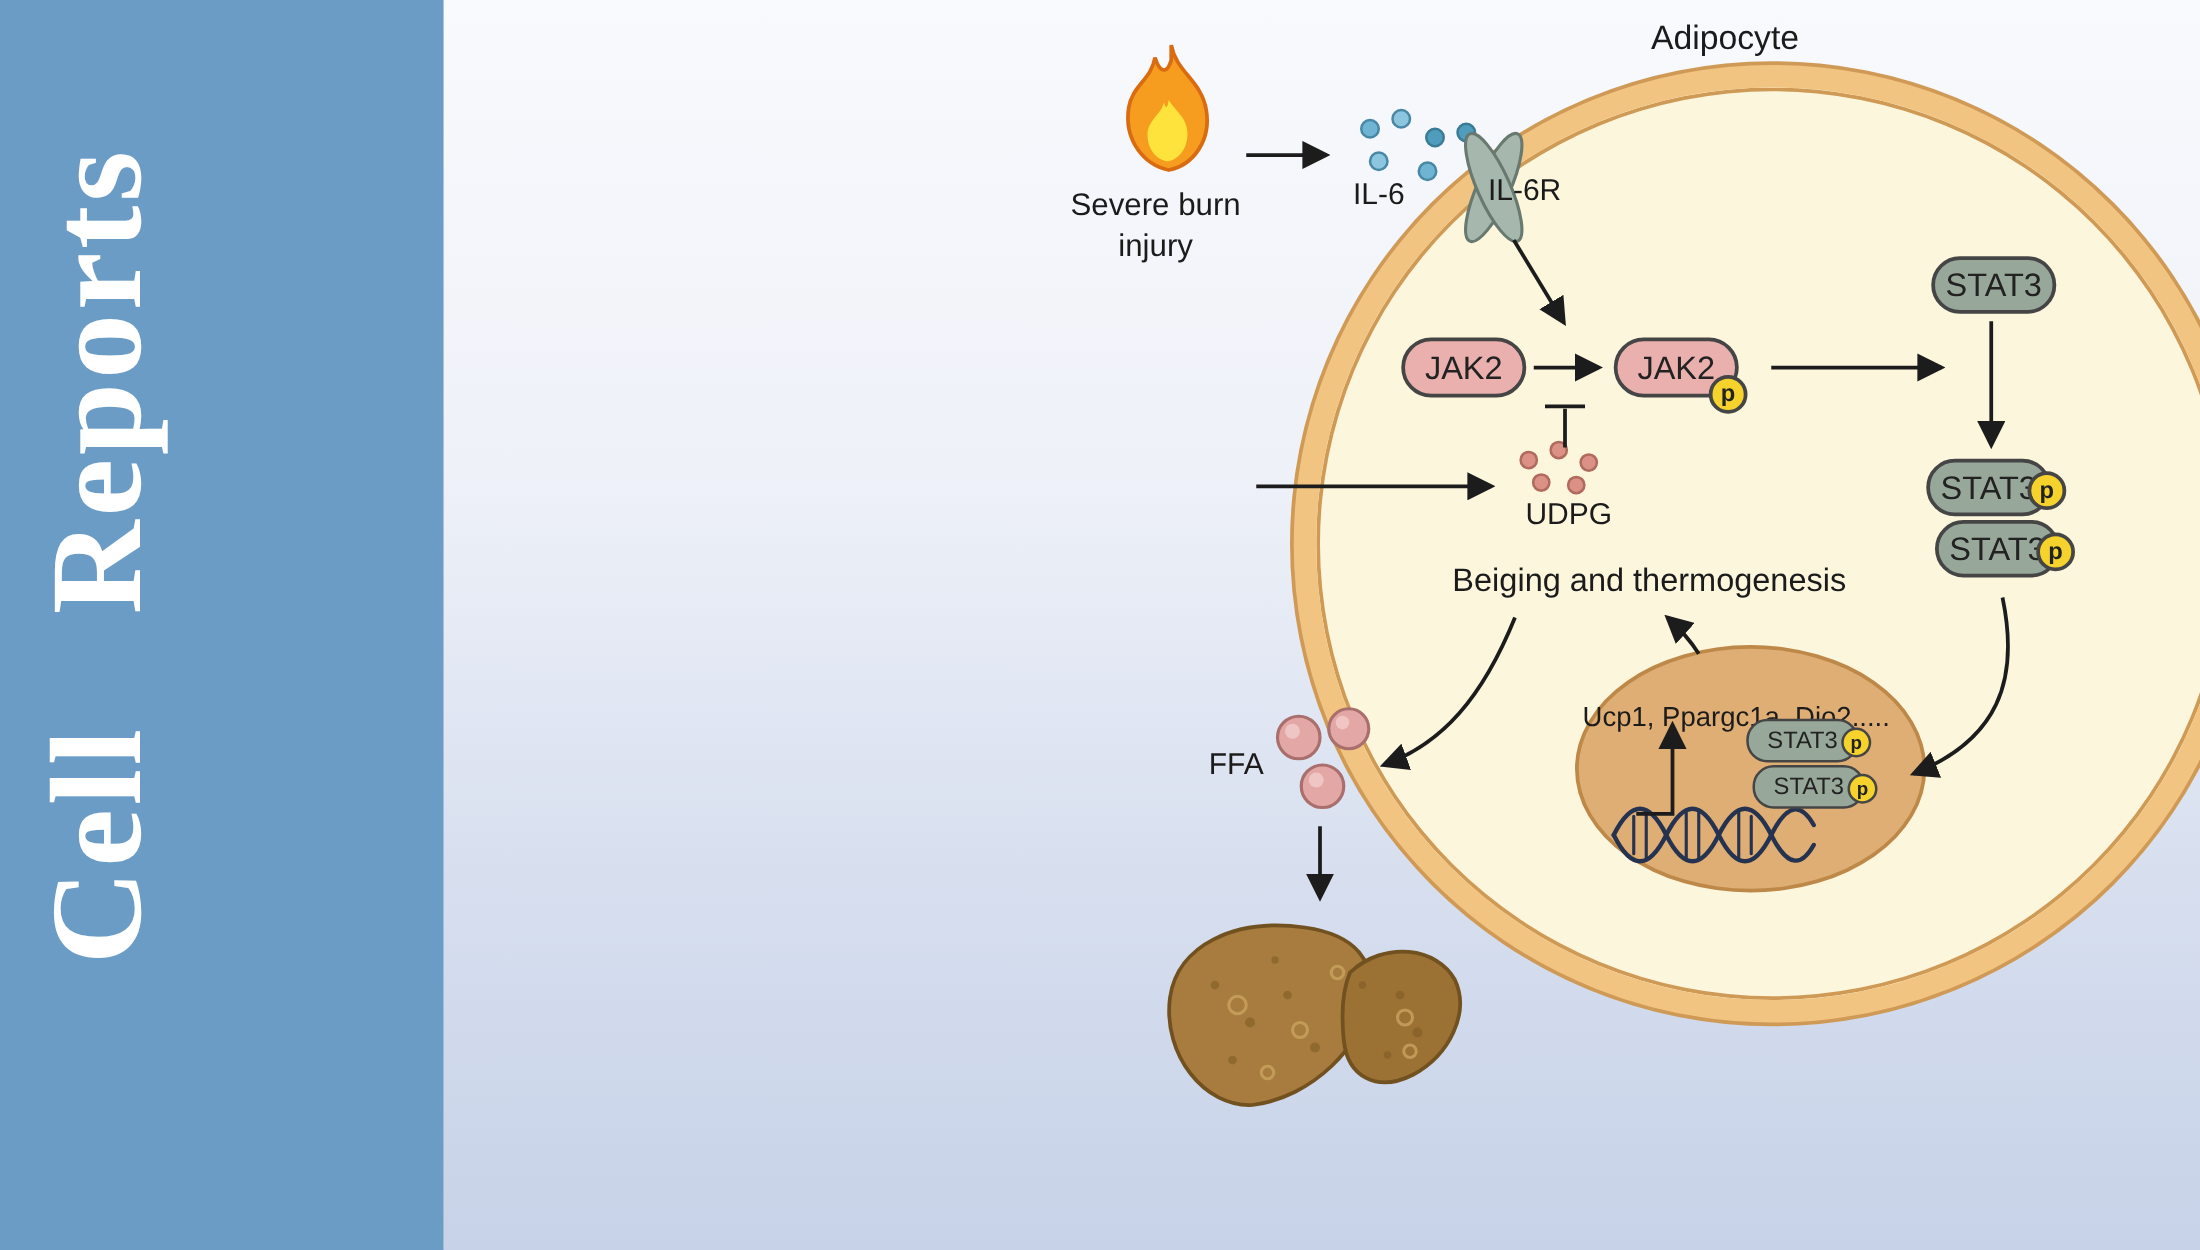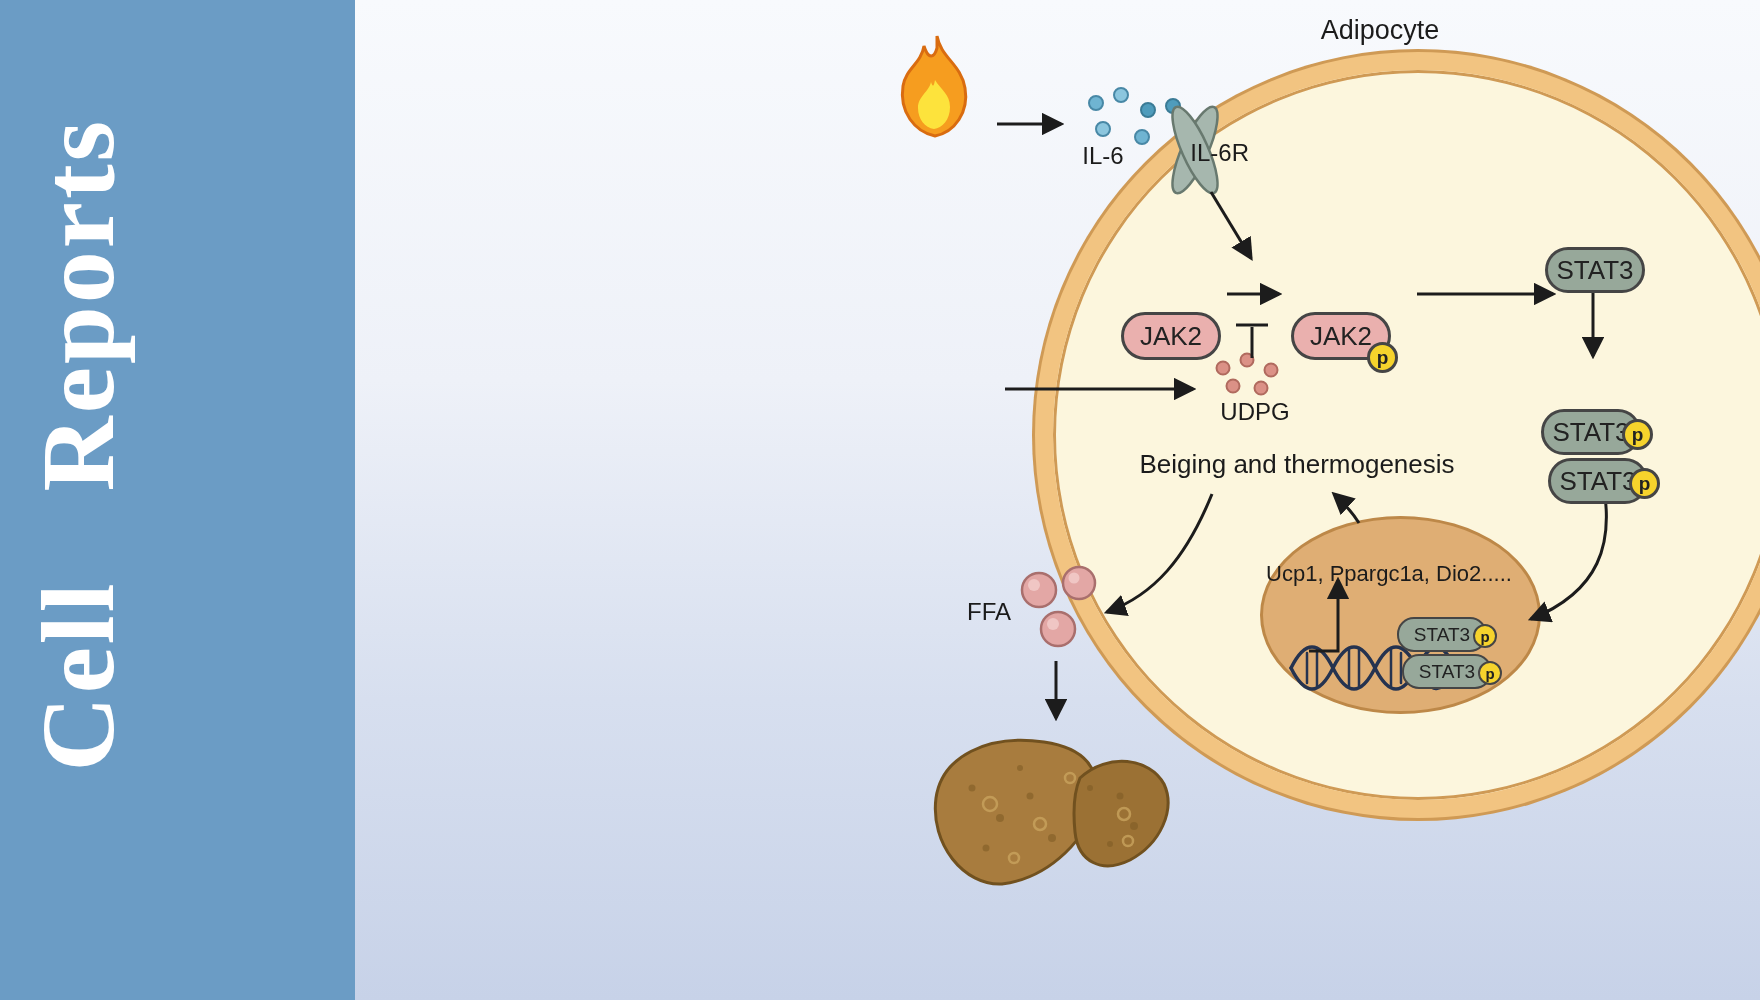--- a/index.html
+++ b/index.html
@@ -36,28 +36,28 @@
   }
   .nucleus {
     position:absolute; left:905px; top:516px; width:275px; height:192px;
     border-radius:50%; background:#dfae74; border:3px solid #bd8848;
   }
   .overlay { position:absolute; left:0; top:0; z-index:5; pointer-events:none; }
   
   .lbl { position:absolute; z-index:10; font-size:24px; line-height:1.2; }
   .center { text-align:center; }
   .title { font-size:27px; font-weight:500; text-align:center; }
-  .big { font-size:26px; }
+  .big { font-size:26px;text-align:right; }
   .genes { font-size:22px; font-weight:500; }
   .two-line { font-size:25px; line-height:33px; }
   
   .node {
     position:absolute; z-index:10; display:flex; align-items:center; justify-content:center;
     font-size:26px; font-weight:500; color:#222222;
-    border:3px solid #454545; box-sizing:border-box;margin-top:42px;
+    border:3px solid #454545; box-sizing:border-box;
   }
   .jak { width:100px; height:48px; border-radius:24px; background:#eab0ae; }
   .stat { width:100px; height:46px; border-radius:23px; background:#97a89a; }
   .stat.small { width:90px; height:35px; border-radius:17px; border-width:2.5px; font-size:19px; }
   .pcirc {
     position:absolute; width:31px; height:31px; border-radius:50%;
     background:#f6d32c; border:3px solid #454545; box-sizing:border-box;
     display:flex; align-items:center; justify-content:center;
     font-size:19px; font-weight:600; color:#222222; z-index:11;
   }
@@ -166,20 +166,24 @@
         <path d="M954,651 L983,651 L983,580" marker-end="url(#ah)"></path>
       </g>
       <g stroke="#1c1c1c" stroke-width="3">
         <path d="M897,358 L897,327"></path>
         <path d="M881,325 L913,325"></path>
       </g>
     </svg>
 
     <div class="lbl title" style="left:930px; top:14px; width:190px;">Adipocyte</div>
 
+    <div class="lbl center two-line" style="left:452px; top:148px; width:235px;">
+      <span>Severe burn</span><br>
+      <span>injury</span>
+    </div>
 
     <div class="lbl center" style="left:716px; top:142px; width:64px;">IL-6</div>
     <div class="lbl center" style="left:798px; top:139px; width:96px;text-align:right;">IL-6R</div>
 
 
     <div class="lbl center" style="left:855px; top:398px; width:90px;">UDPG</div>
 
     <div class="lbl center big" style="left:762px; top:449px; width:360px;">Beiging and thermogenesis</div>
 
     <div class="lbl center genes" style="left:888px; top:561px; width:292px;">Ucp1, Ppargc1a, Dio2.....</div>

